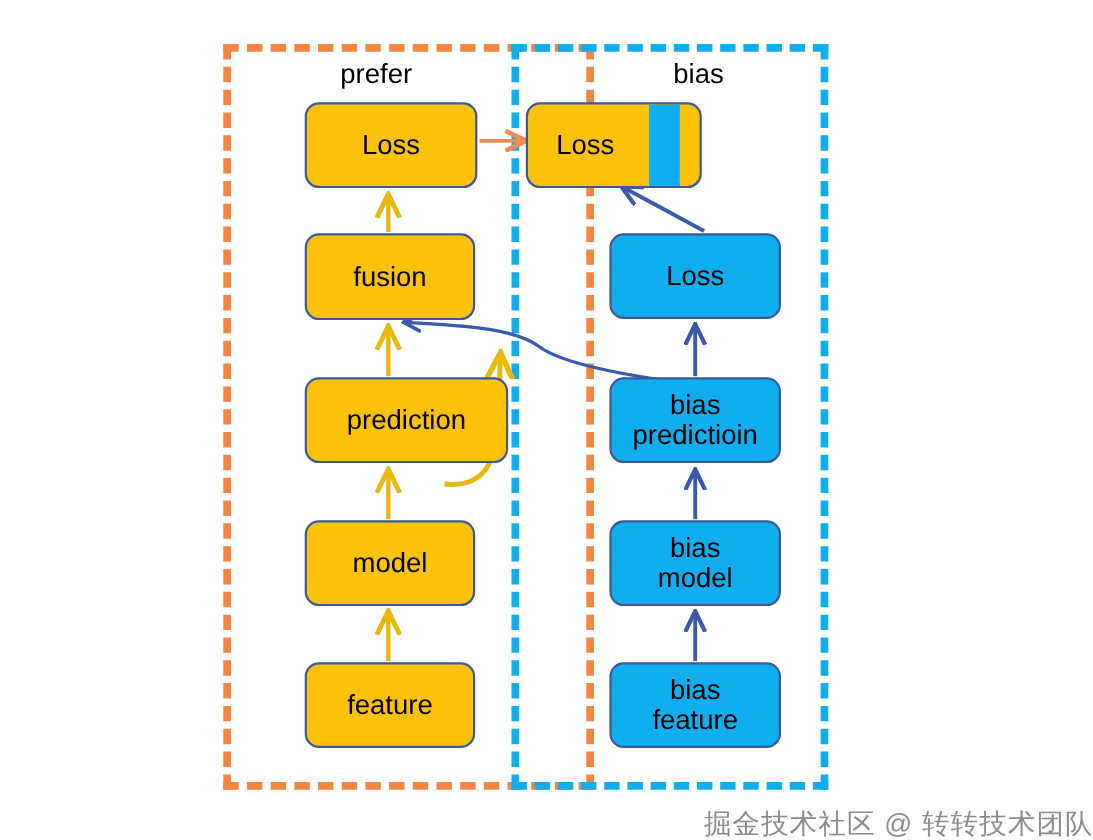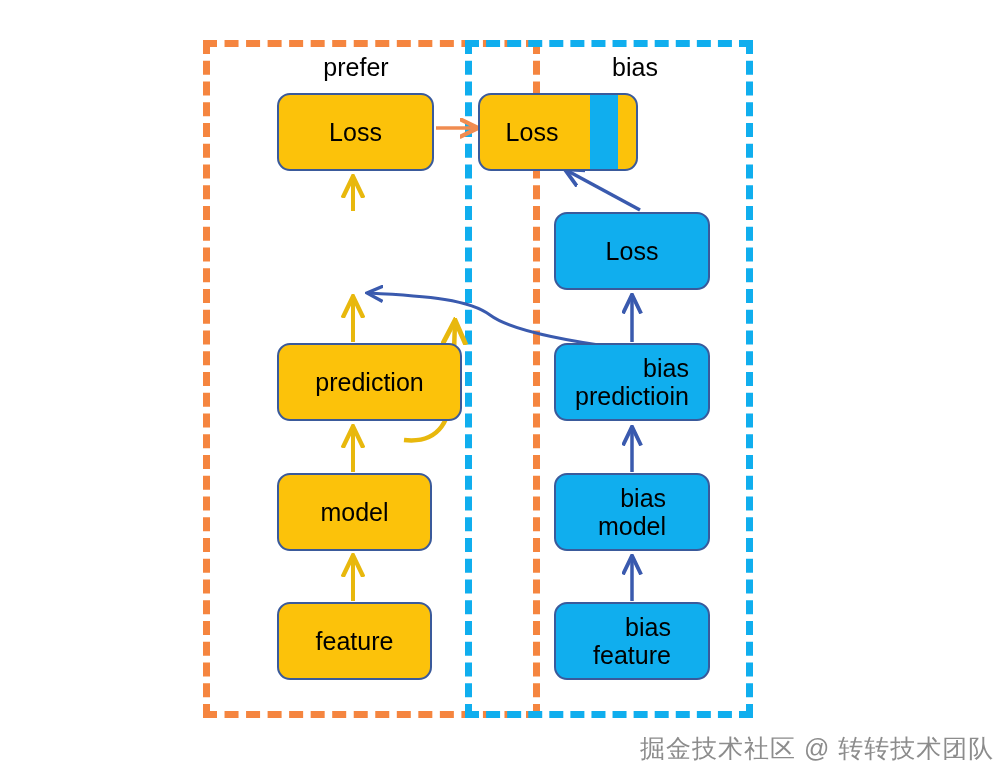--- a/index.html
+++ b/index.html
@@ -37,21 +37,21 @@
     line-height: 1;
   }
   .node {
     position: absolute;
     box-sizing: border-box;
     border: 2.5px solid #3A5A9B;
     border-radius: 13px;
     display: flex;
     align-items: center;
     justify-content: center;
-    text-align: right;
+    text-align: center;
     font-size: 25px;
     color: #000000;
     line-height: 1.12;
     overflow: hidden;
   }
   .node-amber {
     background: #FCC20A;
   }
   .node-blue {
     background: #10AEEE;
@@ -87,21 +87,21 @@
 </style>
 </head>
 <body>
 
 <div id="canvas">
 
   <div class="group-box group-prefer" style="left:203px; top:40px; width:337px; height:678px;"></div>
 
   <div class="group-box group-bias" style="left:465px; top:40px; width:288px; height:678px;"></div>
 
-  <div class="group-label" style="left:266px; top:55px; width:180px;">prefer</div>
+  <div class="group-label" style="left:252px; top:55px; width:180px;">prefer</div>
 
   <div class="group-label" style="left:545px; top:55px; width:180px;">bias</div>
 
   <svg class="arrows" viewBox="0 0 994 764">
     <defs>
       <marker id="head-amber" markerWidth="6" markerHeight="6" refX="5" refY="3" orient="auto" markerUnits="strokeWidth">
         <path d="M0,0.4 L5.4,3 L0,5.6" fill="none" stroke="#E8B80D" stroke-width="1.1"></path>
       </marker>
       <marker id="head-blue" markerWidth="6" markerHeight="6" refX="5" refY="3" orient="auto" markerUnits="strokeWidth">
         <path d="M0,0.4 L5.4,3 L0,5.6" fill="none" stroke="#3A5AAE" stroke-width="1.1"></path>
@@ -130,20 +130,23 @@
 
     <line x1="640" y1="210" x2="566" y2="170" stroke="#3A5AAE" stroke-width="3.5" fill="none" marker-end="url(#head-blue)"></line>
 
     <path d="M 620 348 C 560 340 510 330 490 315 C 470 300 430 296 368 293" stroke="#3A5AAE" stroke-width="3" fill="none" marker-end="url(#head-blue)"></path>
   </svg>
 
   <div class="node node-amber" style="left:277px; top:93px; width:157px; height:78px;">
     <span class="node-label">Loss</span>
   </div>
 
+  <div class="node node-amber" style="left:277px; top:212px; width:155px; height:79px;">
+    <span class="node-label">fusion</span>
+  </div>
 
   <div class="node node-amber" style="left:277px; top:343px; width:185px; height:78px;">
     <span class="node-label">prediction</span>
   </div>
 
   <div class="node node-amber" style="left:277px; top:473px; width:155px; height:78px;">
     <span class="node-label">model</span>
   </div>
 
   <div class="node node-amber" style="left:277px; top:602px; width:155px; height:78px;">

